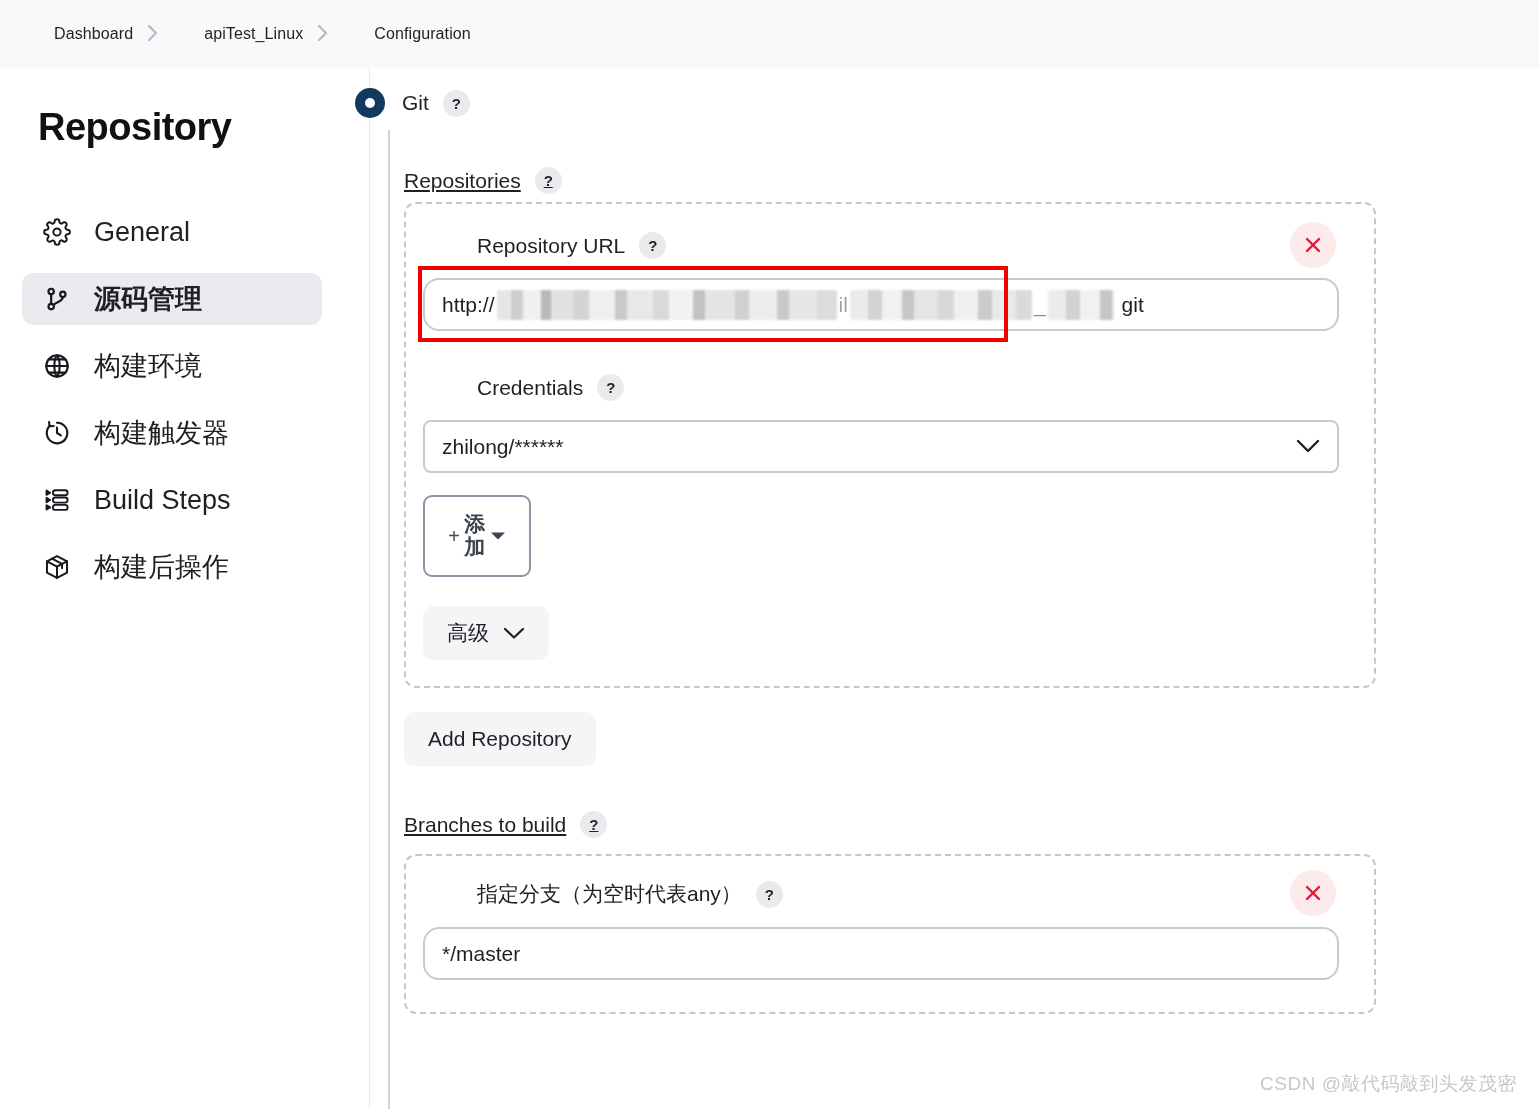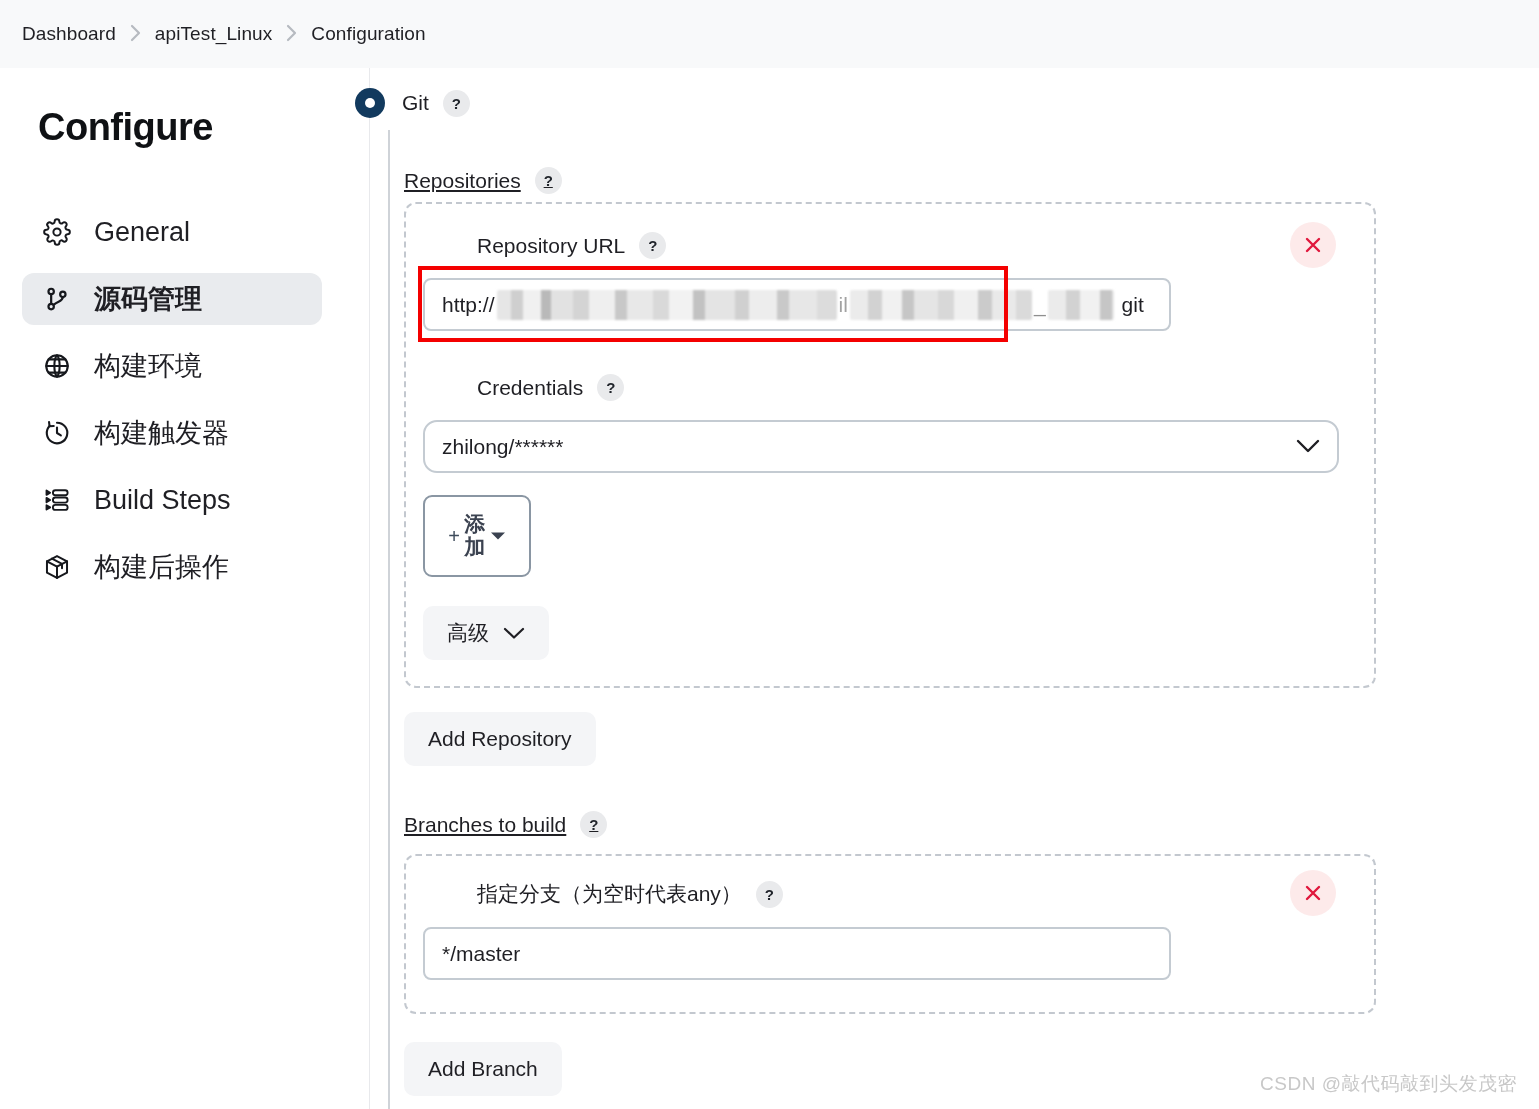--- a/index.html
+++ b/index.html
@@ -14,22 +14,23 @@
 
   
   .breadcrumb-bar {
     position: absolute; left: 0; top: 0;
     width: 1539px; height: 68px;
     background: #f8f9fa;
     display: flex; align-items: center;
     padding-left: 22px;
   }
   .crumb {
-    font-size: 19px; color: #1f1f24; letter-spacing: 0.1px;
+    font-size: 16px; color: #1f1f24; letter-spacing: 0.1px;
     white-space: nowrap;
+    margin-left: 32px;
   }
   .crumb-sep {
     color: #b6bac0; font-size: 19px;
     margin: 0 14px; display: inline-block;
     transform: translateY(-1px);
   }
   .crumb-sep svg { display: block; }
 
   
   .sidebar {
@@ -118,22 +119,22 @@
   }
   #repo-block { left: 34px; top: 134px; width: 972px; height: 486px; }
   #branch-block { left: 34px; top: 786px; width: 972px; height: 160px; }
 
   .field-label {
     font-size: 21px; color: #1f1f24;
     display: flex; align-items: center; margin-left: 41px;
   }
 
   .txt-input {
-    width: 748px; height: 53px;
-    border: 2px solid #c4cbd2; border-radius: 8px;
+    width: 916px; height: 53px;
+    border: 2px solid #c4cbd2; border-radius: 16px;
     background: #ffffff; font-size: 21px;
     padding: 17px 17px; color: #1f1f24;
     font-family: "Liberation Sans", sans-serif;
     display: flex; align-items: center;
   }
 
   .select-input {
     width: 916px; height: 53px;
     border: 2px solid #c4cbd2; border-radius: 8px;
     background: #ffffff; font-size: 21px;
@@ -236,21 +237,21 @@
     <span class="crumb">apiTest_Linux</span>
     <span class="crumb-sep">
       <svg width="11" height="18" viewBox="0 0 11 18">
           <path d="M2 2 L9 9 L2 16" fill="none" stroke="#b6bac0" stroke-width="2.2" stroke-linecap="round" stroke-linejoin="round"></path>
         </svg>
     </span>
     <span class="crumb">Configuration</span>
   </div>
 
   <div class="sidebar">
-    <div class="configure-title">Configure</div>
+    <div class="configure-title">Repository</div>
 
     <div class="nav">
 
       <div class="nav-item">
         <span class="nav-icon">
           <svg width="28" height="28" viewBox="0 0 24 24" fill="none" stroke="#16181d" stroke-width="1.7" stroke-linecap="round" stroke-linejoin="round">
             <circle cx="12" cy="12" r="3.1"></circle>
             <path d="M19.4 15a1.65 1.65 0 0 0 .33 1.82l.06.06a2 2 0 1 1-2.83 2.83l-.06-.06a1.65 1.65 0 0 0-1.82-.33 1.65 1.65 0 0 0-1 1.51V21a2 2 0 0 1-4 0v-.09A1.65 1.65 0 0 0 9 19.4a1.65 1.65 0 0 0-1.82.33l-.06.06a2 2 0 1 1-2.83-2.83l.06-.06a1.65 1.65 0 0 0 .33-1.82 1.65 1.65 0 0 0-1.51-1H3a2 2 0 0 1 0-4h.09A1.65 1.65 0 0 0 4.6 9a1.65 1.65 0 0 0-.33-1.82l-.06-.06a2 2 0 1 1 2.83-2.83l.06.06A1.65 1.65 0 0 0 9 4.6a1.65 1.65 0 0 0 1-1.51V3a2 2 0 0 1 4 0v.09a1.65 1.65 0 0 0 1 1.51 1.65 1.65 0 0 0 1.82-.33l.06-.06a2 2 0 1 1 2.83 2.83l-.06.06A1.65 1.65 0 0 0 19.4 9V9a1.65 1.65 0 0 0 1.51 1H21a2 2 0 0 1 0 4h-.09a1.65 1.65 0 0 0-1.51 1z"></path>
           </svg>
         </span>
@@ -363,21 +364,21 @@
           <span class="redact r2" style="width:66px;"></span>
           <span class="url-post" style="margin-left:6px;">git</span>
         </span>
       </div>
 
       <div class="field-label" style="position:absolute;left:30px;top:170px;">
         <span>Credentials</span>
         <span class="help">?</span>
       </div>
 
-      <div class="select-input" style="position:absolute;left:17px;top:216px;border-radius:14px;">
+      <div class="select-input" style="position:absolute;left:17px;top:216px;">
         <span>zhilong/******</span>
         <span>
           <svg width="24" height="15" viewBox="0 0 24 15">
               <path d="M2 2 L12 12 L22 2" fill="none" stroke="#1f1f24" stroke-width="2.4" stroke-linecap="round" stroke-linejoin="round"></path>
             </svg>
         </span>
       </div>
 
       <div class="add-btn" style="left:17px;top:291px;">
         <span class="add-plus">+</span>
@@ -420,21 +421,18 @@
         <svg width="20" height="20" viewBox="0 0 20 20">
           <path d="M4 4 L16 16 M16 4 L4 16" stroke="#e0173c" stroke-width="2.4" stroke-linecap="round"></path>
         </svg>
       </div>
 
       <div class="txt-input" style="position:absolute;left:17px;top:71px;">
         <span>*/master</span>
       </div>
     </div>
 
-    <button class="pill-btn" style="left:34px;top:974px;">
-      <span>Add Branch</span>
-    </button>
 
   </div>
 
   <div class="watermark">CSDN @敲代码敲到头发茂密</div>
 
 </div>
 
 </body></html>

